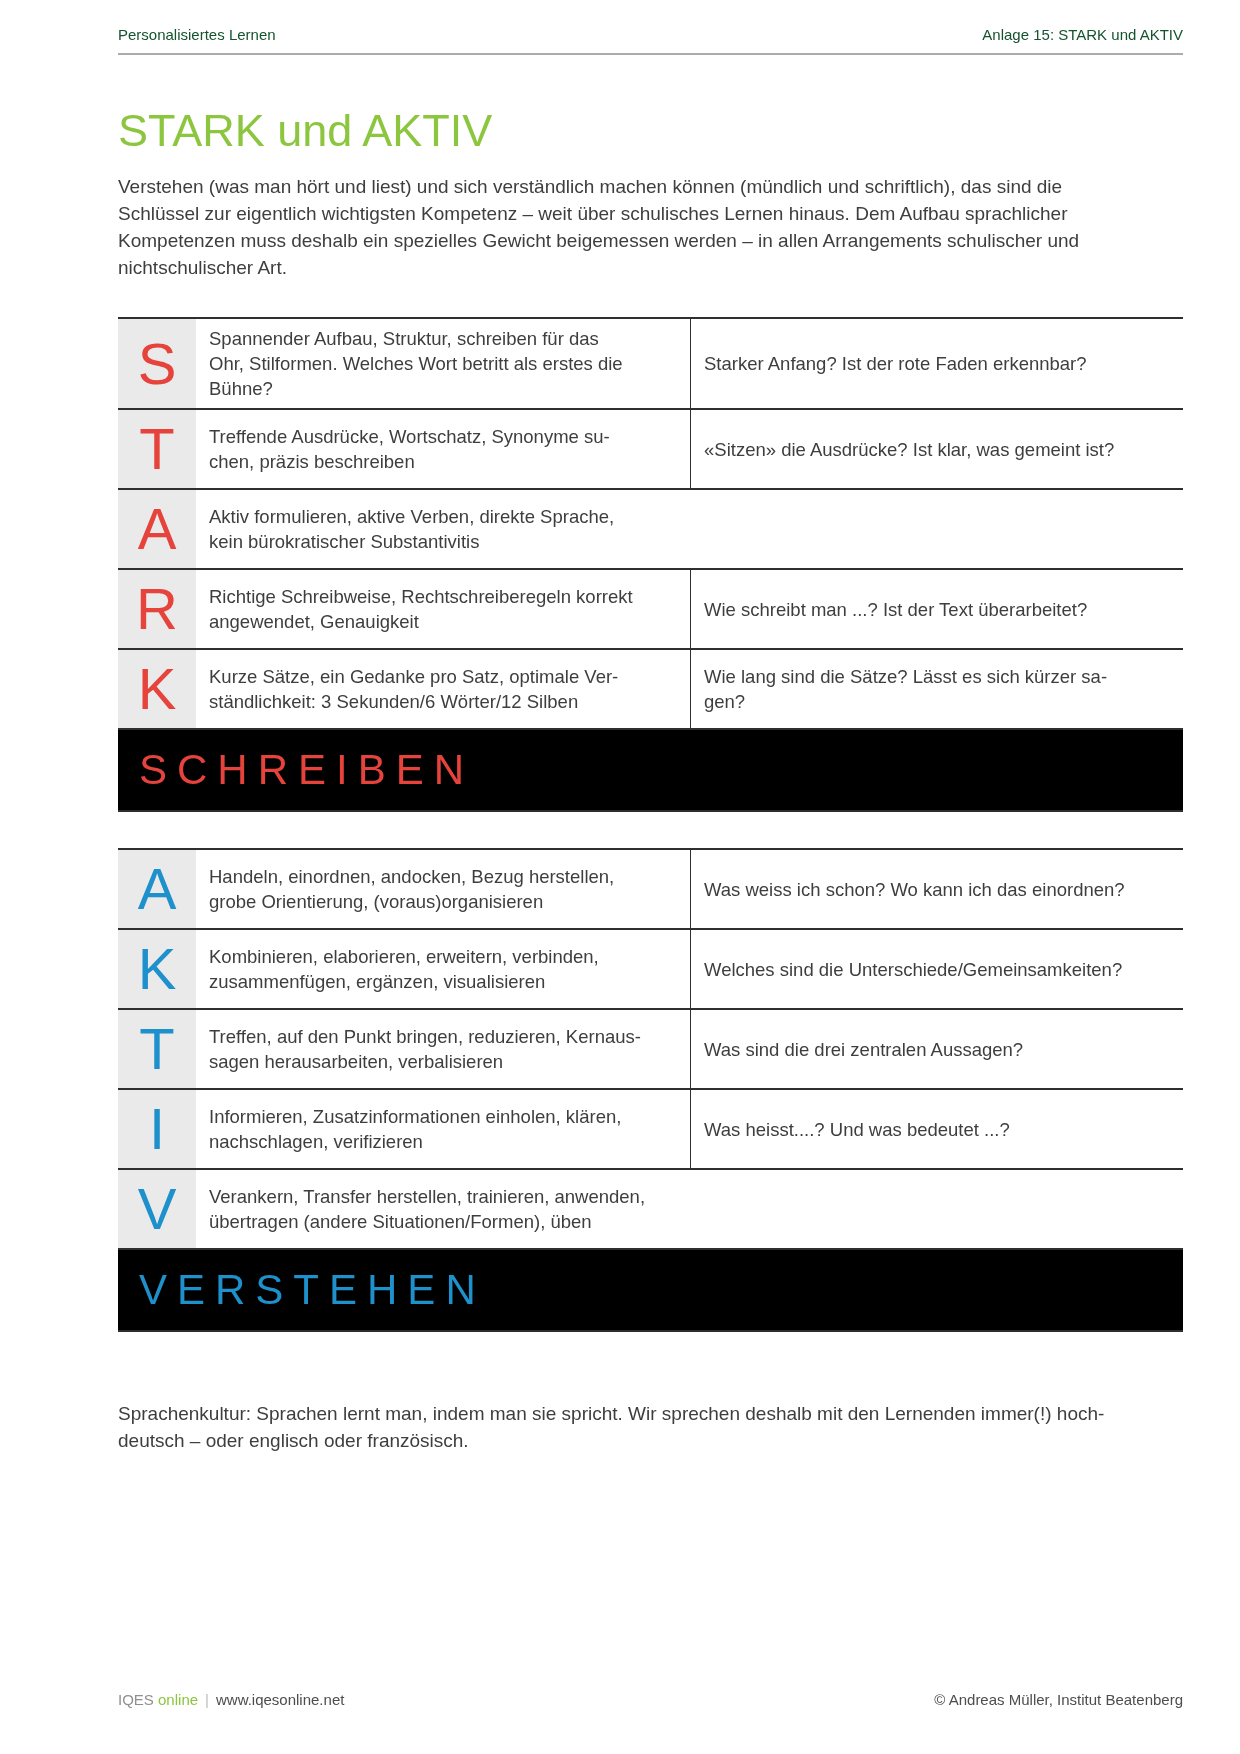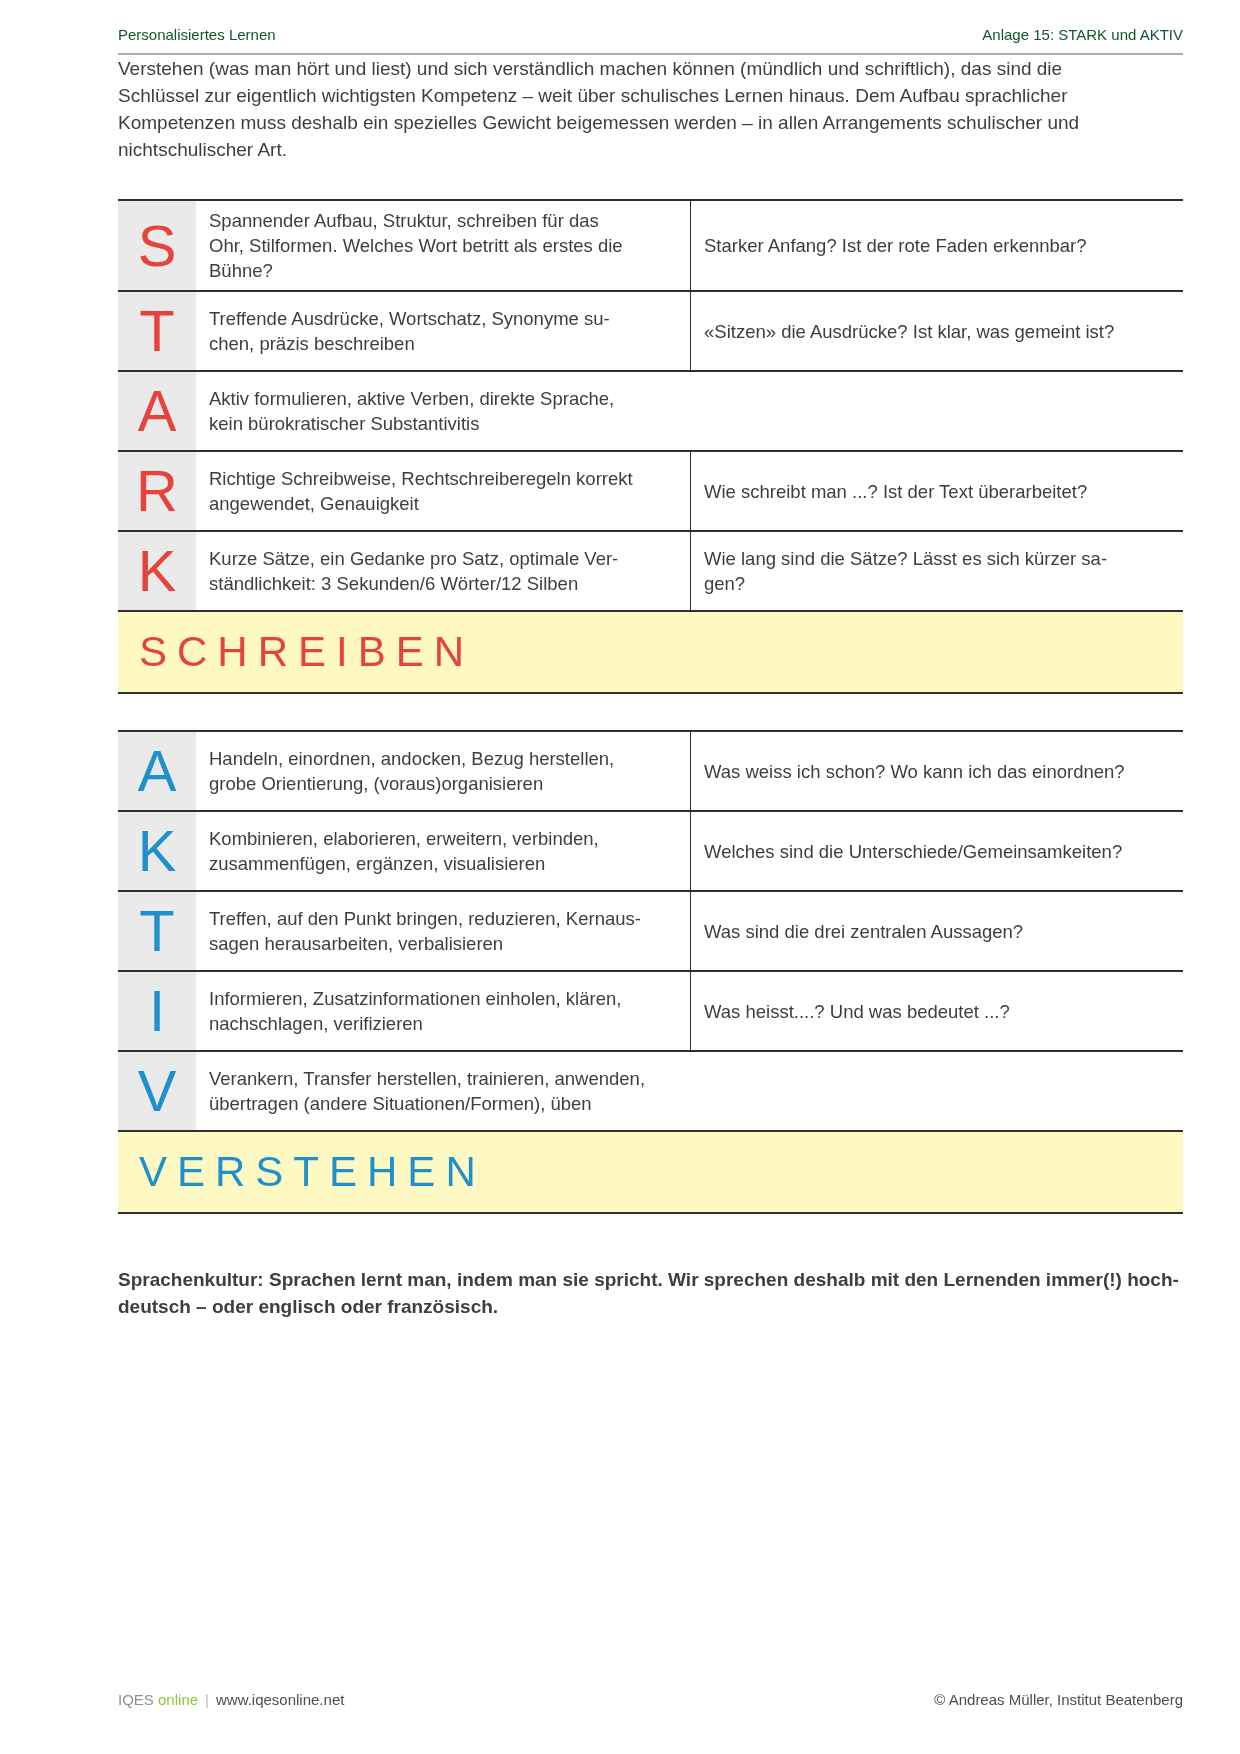--- a/index.html
+++ b/index.html
@@ -11,21 +11,21 @@
   
   .doc-header{
     display:flex;justify-content:space-between;align-items:flex-end;
     padding-top:26px;padding-bottom:10px;border-bottom:2px solid #ACACAC;
     font-size:15px;color:#14532d;
   }
   
   h1.title{margin:50px 0 16px 0;font-size:45px;line-height:52px;font-weight:400;color:#8CC63F;}
   p.body-text{margin:0;font-size:19px;line-height:27px;white-space:pre-line;color:#3E3E3E;}
   p.intro{margin-bottom:36px;}
-  p.closing{margin-top:52px;font-weight:bold;}
+  p.closing{margin-top:68px;}
   
   .block{width:100%;}
   .block-2{margin-top:36px;}
   .tbl{border-top:2px solid #2F2F2F;}
   .row{
     display:grid;grid-template-columns:78px 494px 1fr;
     border-bottom:2px solid #2F2F2F;min-height:78px;
   }
   .cell{display:flex;align-items:center;box-sizing:border-box;}
   .letter{
@@ -33,21 +33,21 @@
     font-size:58px;line-height:1;font-weight:400;
   }
   .desc{padding:7px 6px 7px 13px;}
   .desc .txt{font-size:18.5px;line-height:25px;white-space:pre-line;}
   .desc .txt b{font-weight:normal;}
   .question{
     border-left:1.5px solid #2F2F2F;padding:7px 6px 7px 13px;
     font-size:18.5px;line-height:25px;white-space:pre-line;
   }
   .banner{
-    height:80px;background:#fef9c3;border-bottom:2px solid #2F2F2F;
+    height:80px;background:#000000;border-bottom:2px solid #2F2F2F;
     display:flex;align-items:center;padding-left:21px;
     font-size:42px;letter-spacing:10px;font-weight:400;
   }
   .stark .letter,.stark .banner{color:#E5433B;}
   .aktiv .letter,.aktiv .banner{color:#1E90CB;}
   
   .doc-footer{
     position:absolute;left:118px;right:57px;bottom:46px;
     display:flex;justify-content:space-between;font-size:15px;color:#4D4D4D;
   }
@@ -58,20 +58,21 @@
 </head>
 <body>
 
 <div class="page">
 
   <div class="doc-header">
     <span>Personalisiertes Lernen</span>
     <span>Anlage 15: STARK und AKTIV</span>
   </div>
 
+  <h1 class="title">STARK und AKTIV</h1>
 
   <p class="body-text intro">Verstehen (was man hört und liest) und sich verständlich machen können (mündlich und schriftlich), das sind die
 Schlüssel zur eigentlich wichtigsten Kompetenz – weit über schulisches Lernen hinaus. Dem Aufbau sprachlicher
 Kompetenzen muss deshalb ein spezielles Gewicht beigemessen werden – in allen Arrangements schulischer und
 nichtschulischer Art.</p>
 
   <section class="block stark">
     <div class="tbl">
 
       <div class="row">

